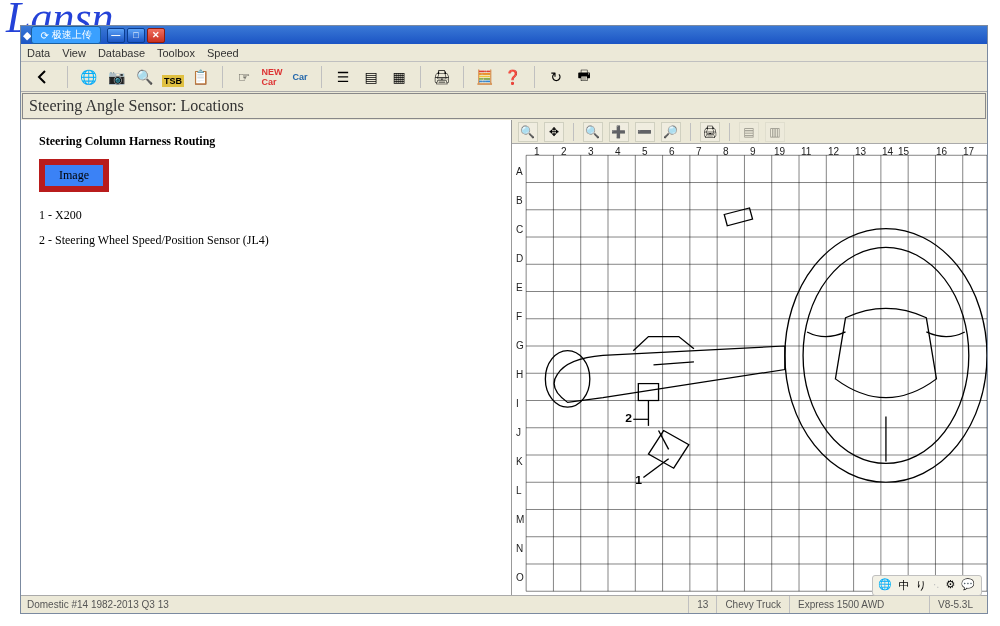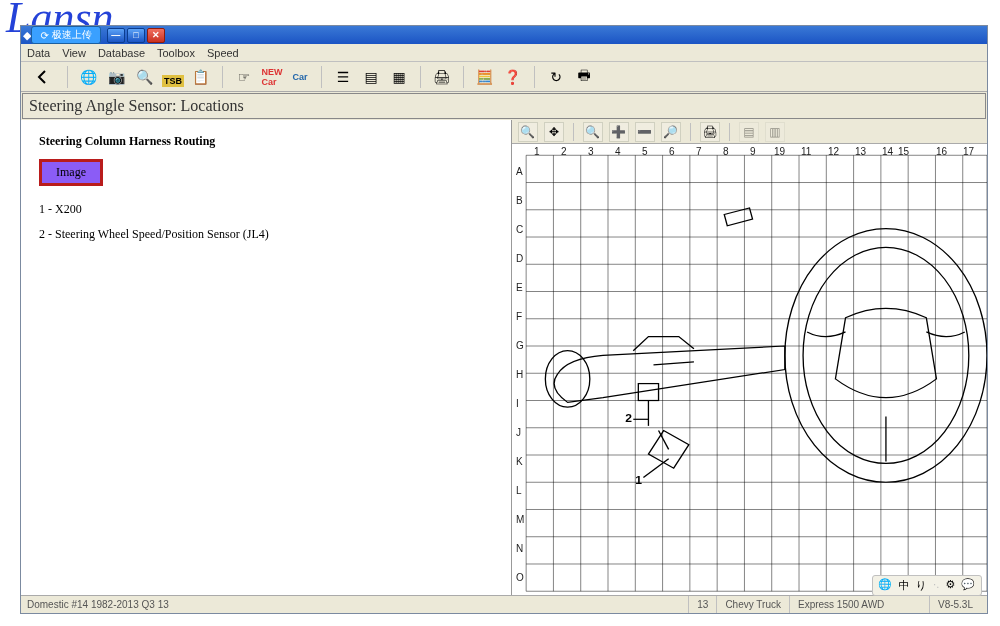--- a/index.html
+++ b/index.html
@@ -110,22 +110,22 @@
   padding: 14px 18px;
   font-family: "Times New Roman", serif;
   font-size: 12px;
   color: #000;
 }
 .left-pane .heading { font-weight: bold; margin-bottom: 14px; }
 .left-pane .subheading { font-weight: bold; margin-bottom: 10px; }
 .img-btn {
   display: inline-block;
   padding: 3px 14px;
-  border: 3px solid #b91c1c;
-  background: #8b5cf6;
+  border: 6px solid #b91c1c;
+  background: #3b82f6;
   font-family: "Times New Roman", serif;
   font-size: 12px;
   margin-bottom: 16px;
 }
 .legend-item { margin-bottom: 10px; }
 .right-pane {
   flex: 1;
   display: flex;
   flex-direction: column;
   border-left: 1px solid #999;

